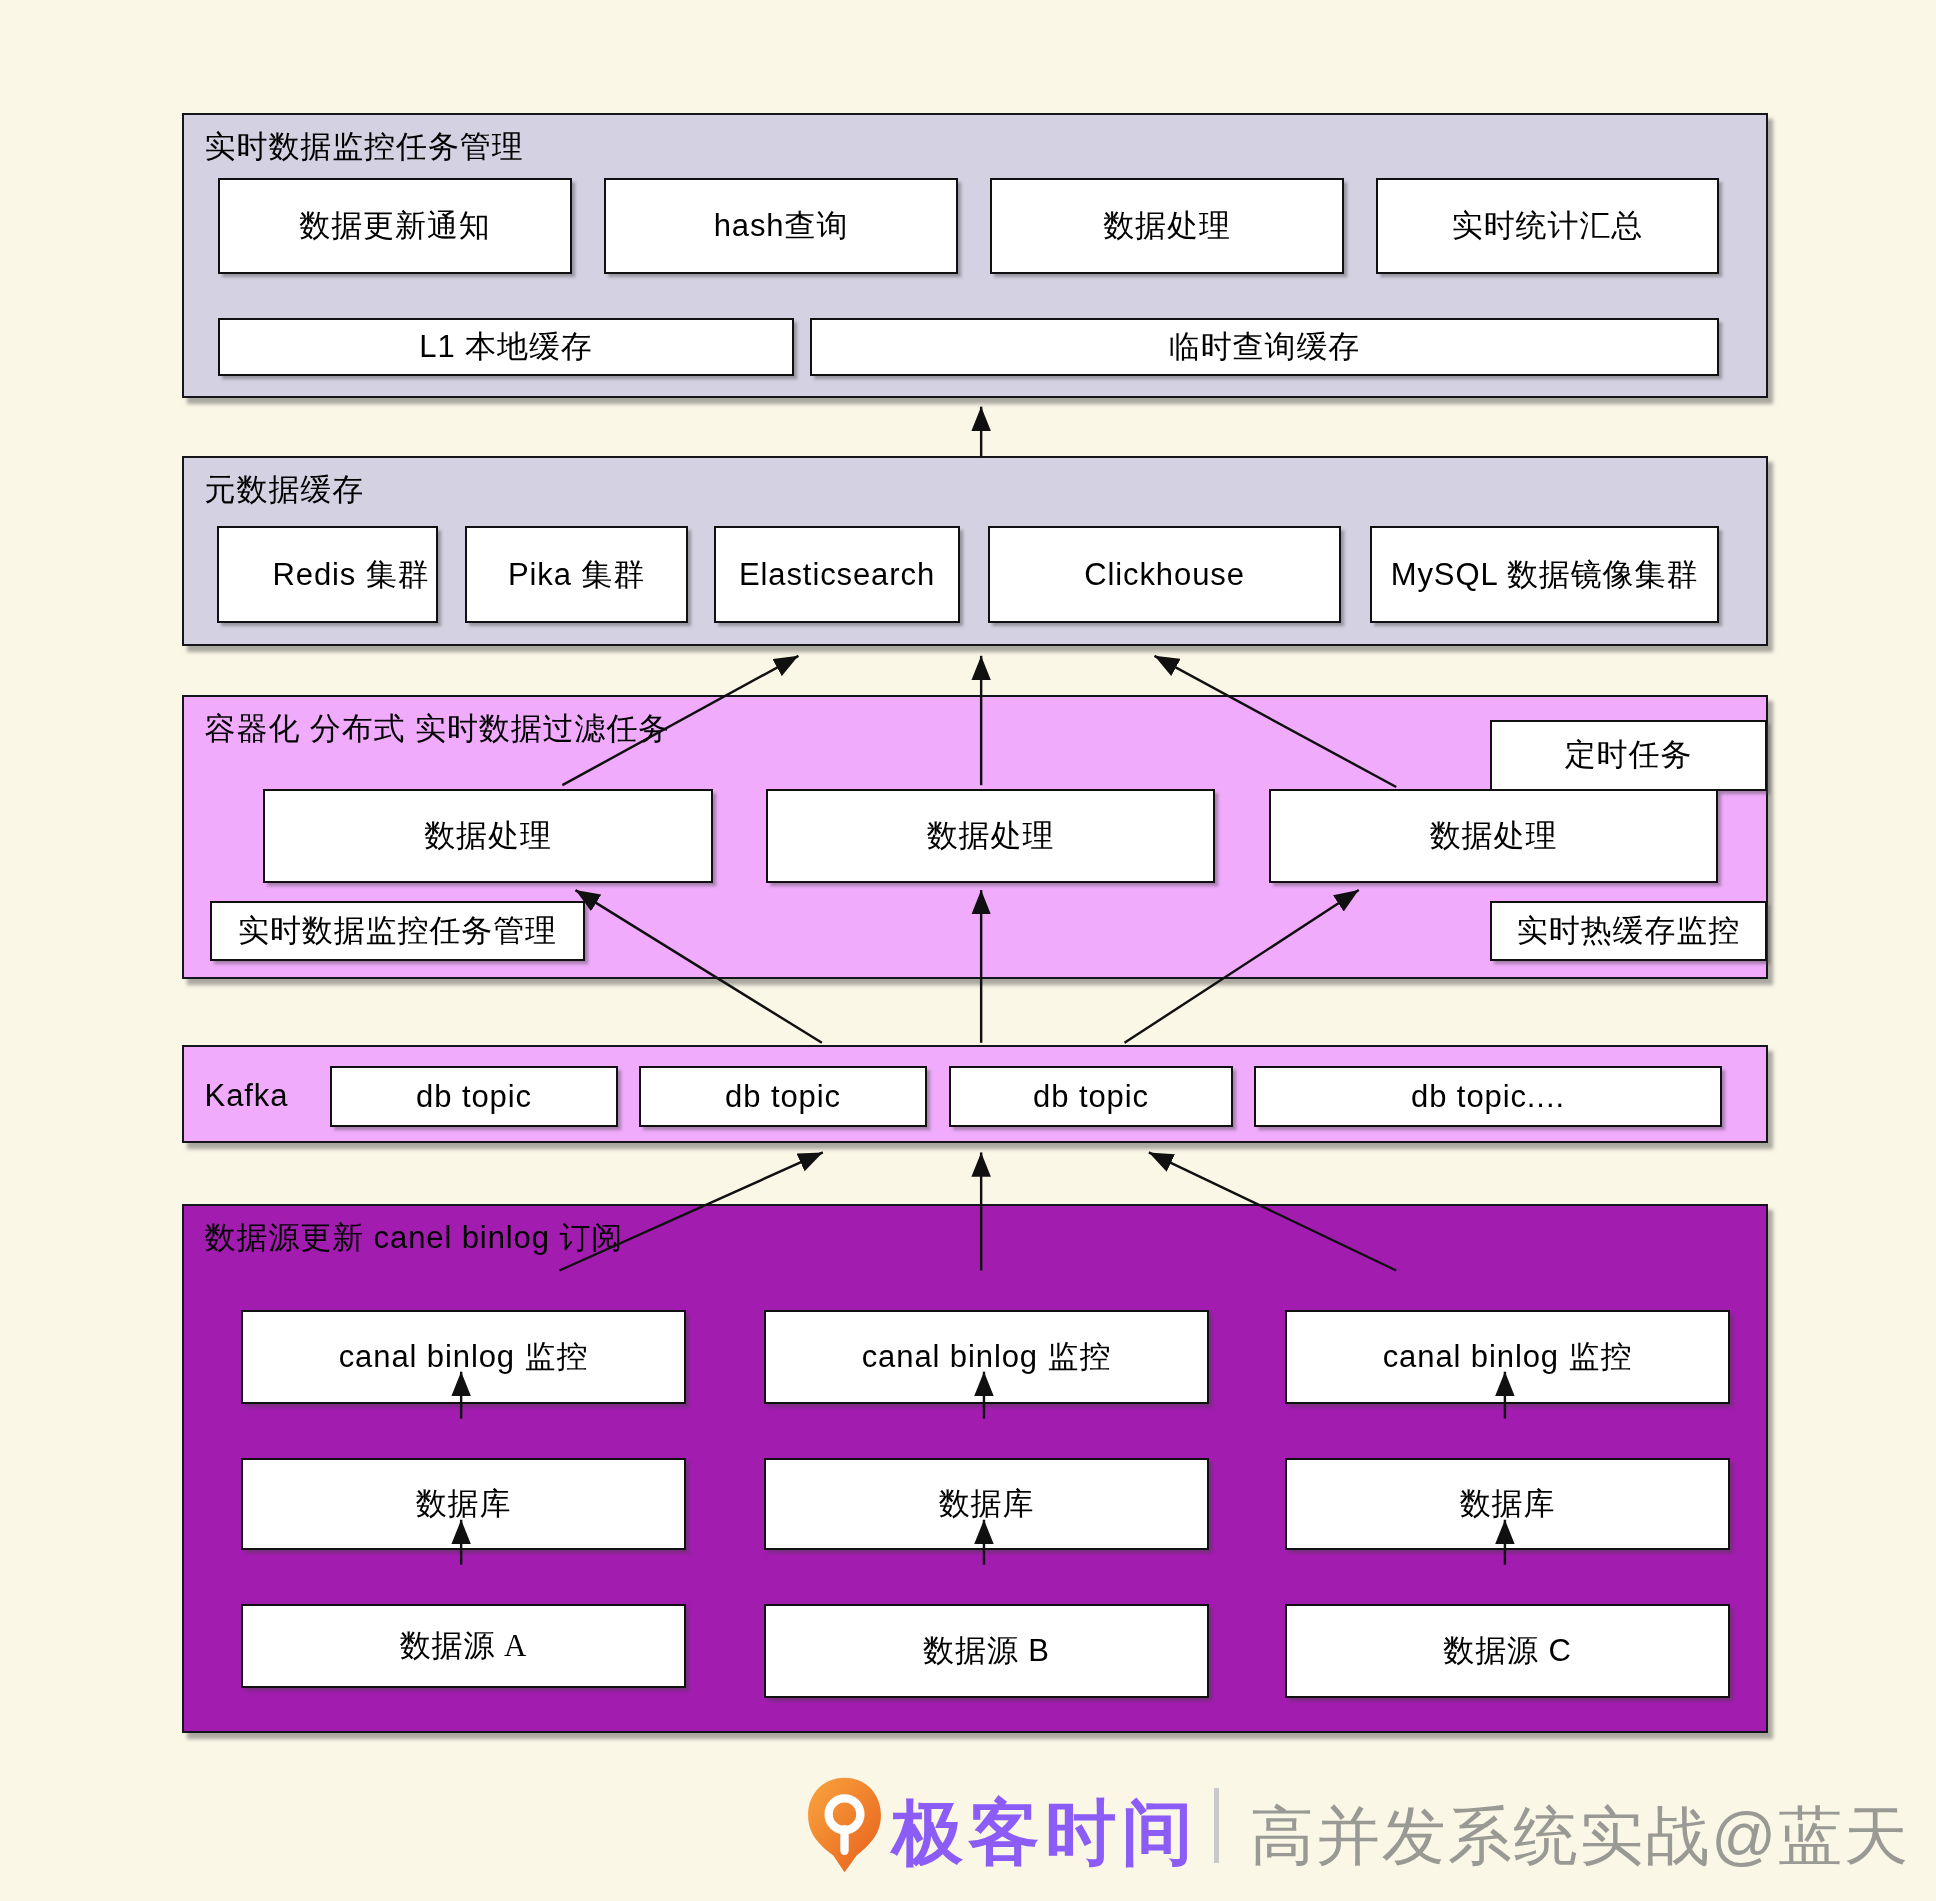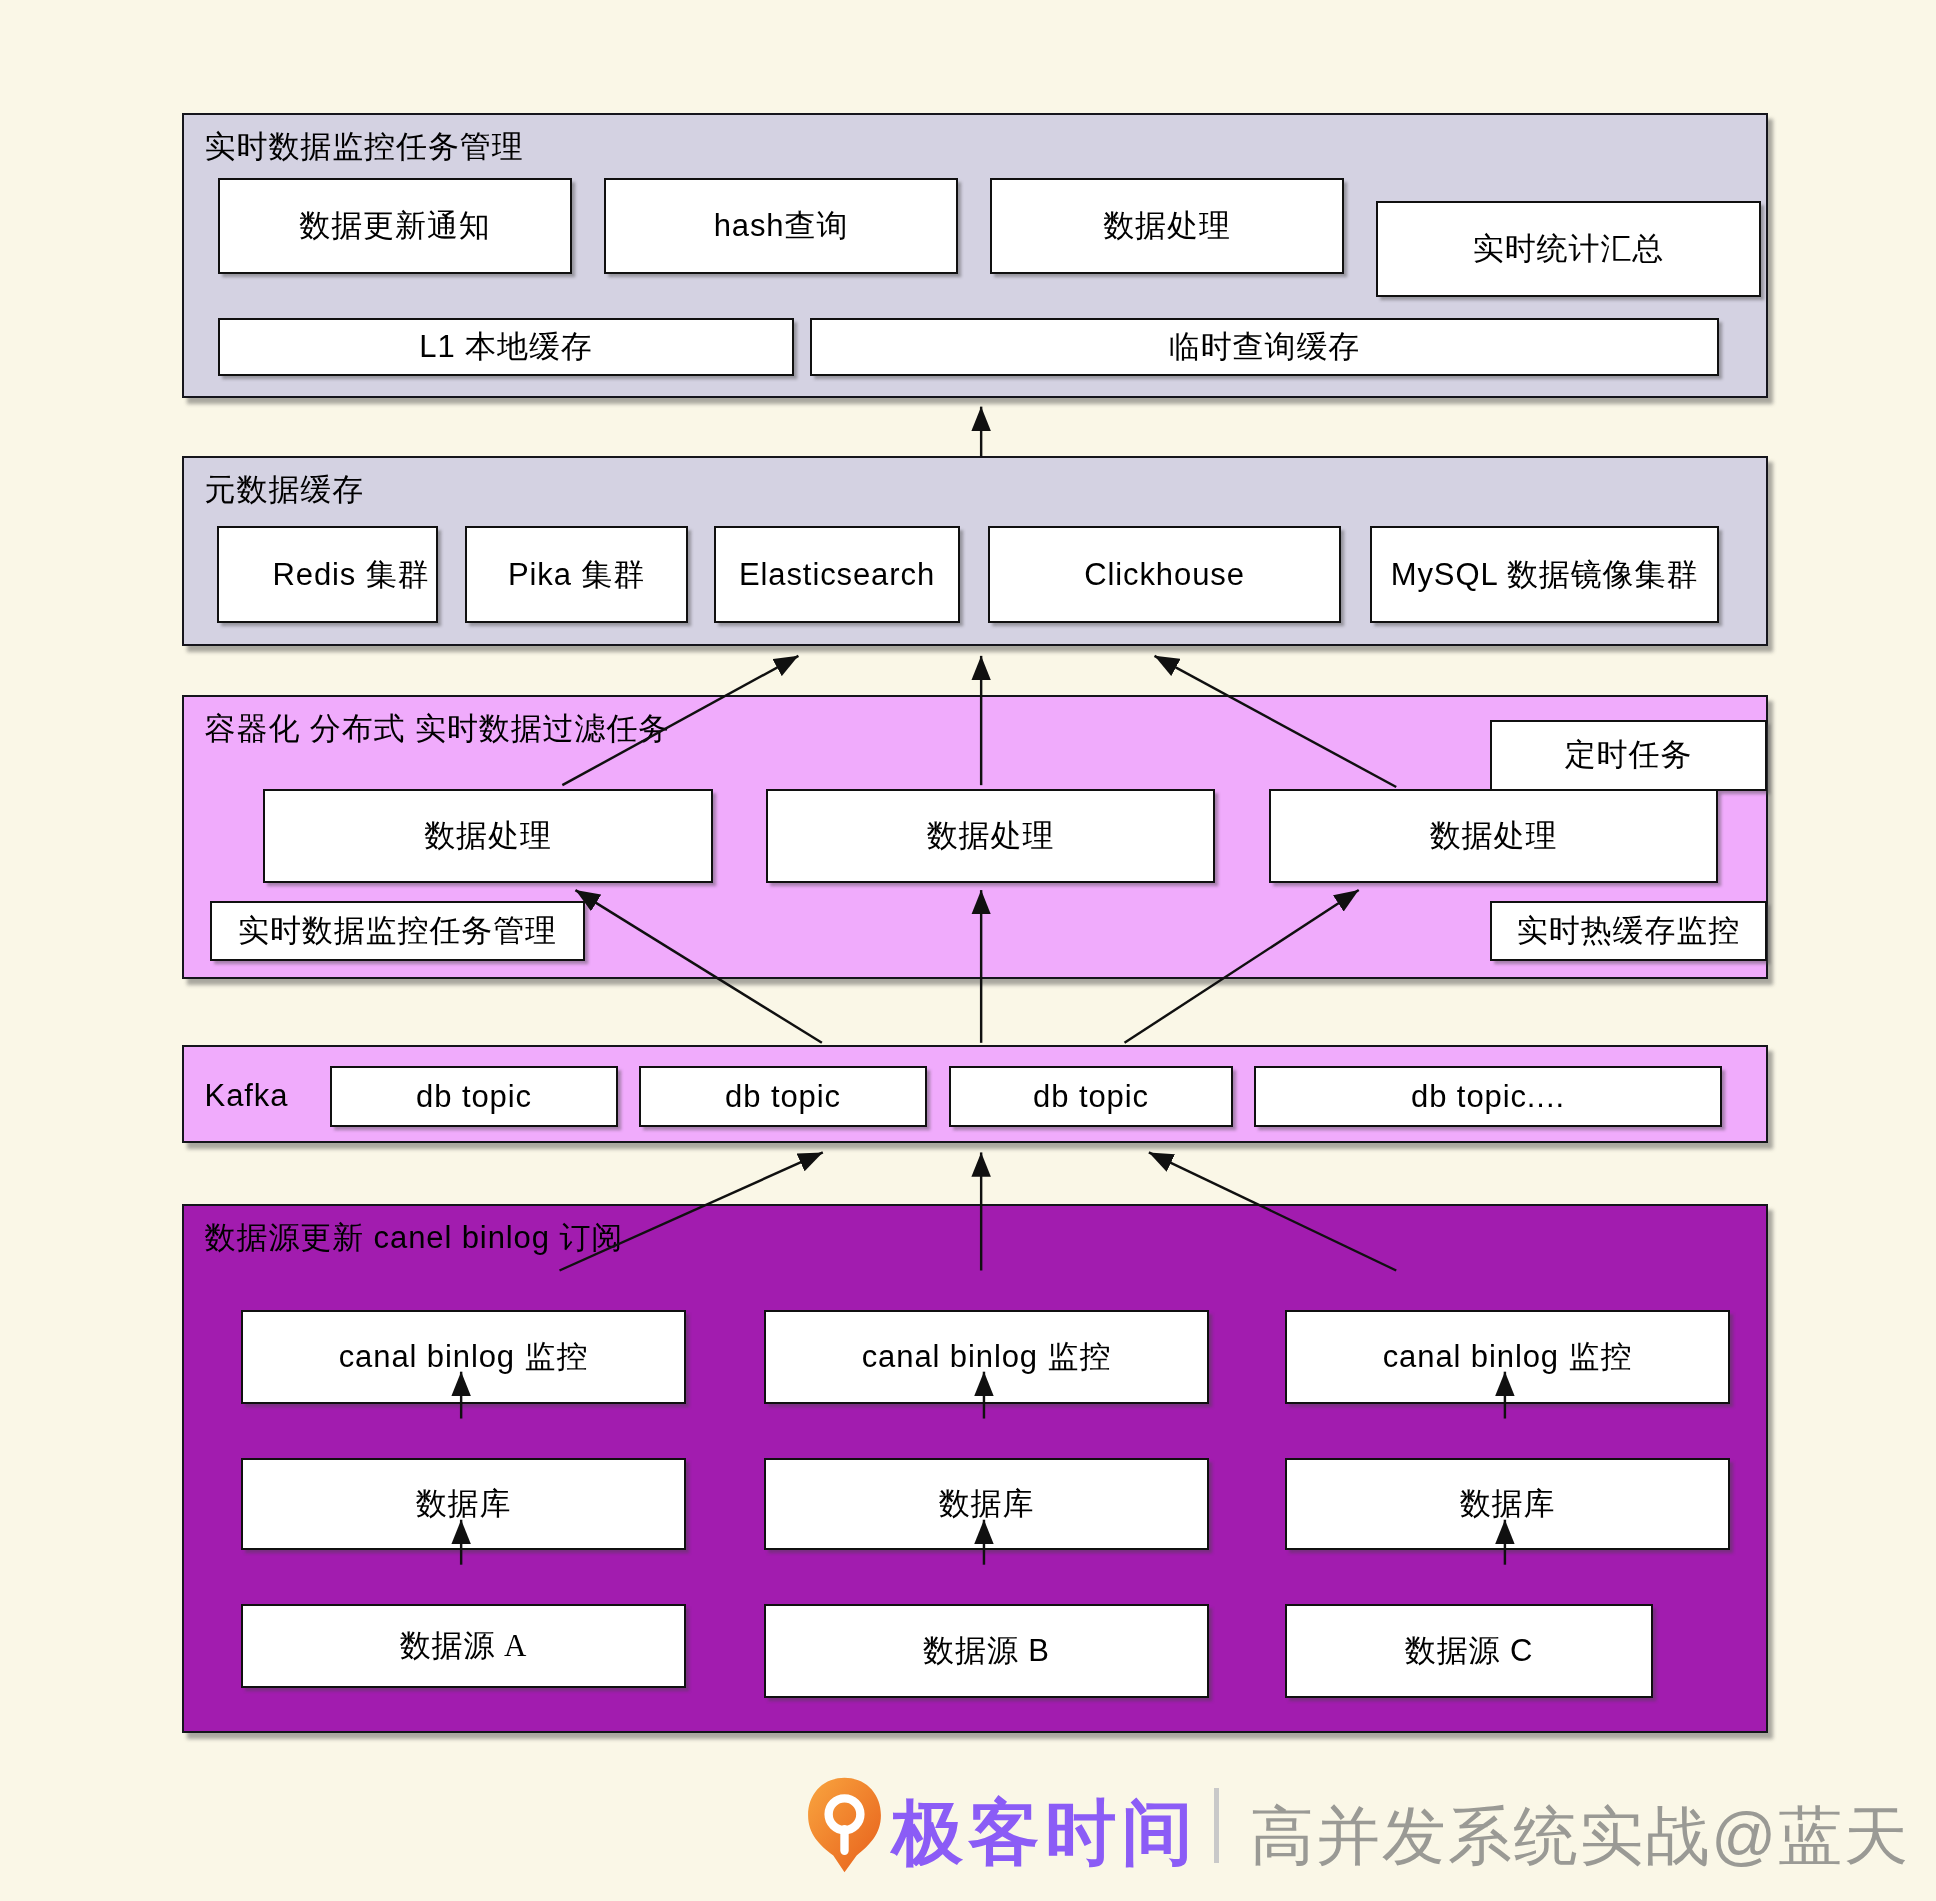--- a/index.html
+++ b/index.html
@@ -46,21 +46,21 @@
 </head>
 <body>
 
 <div id="canvas">
 
   <section class="layer purple" style="top:113px;height:285px;">
     <div class="layer-title">实时数据监控任务管理</div>
     <div class="box" style="left:34px;top:63px;width:354px;height:96px;">数据更新通知</div>
     <div class="box" style="left:420px;top:63px;width:354px;height:96px;">hash查询</div>
     <div class="box" style="left:806px;top:63px;width:354px;height:96px;">数据处理</div>
-    <div class="box" style="left:1192px;top:63px;width:385px;height:96px;margin-top:23px;">实时统计汇总</div>
+    <div class="box" style="left:1192px;top:63px;width:343px;height:96px;">实时统计汇总</div>
     <div class="box" style="left:34px;top:203px;width:576px;height:58px;">L1 本地缓存</div>
     <div class="box" style="left:626px;top:203px;width:909px;height:58px;">临时查询缓存</div>
   </section>
 
   <section class="layer purple" style="top:456px;height:190px;">
     <div class="layer-title">元数据缓存</div>
     <div class="box" style="left:33px;top:68px;width:221px;height:97px;padding-left:47px;">Redis 集群</div>
     <div class="box" style="left:281px;top:68px;width:223px;height:97px;">Pika 集群</div>
     <div class="box" style="left:530px;top:68px;width:246px;height:97px;">Elasticsearch</div>
     <div class="box" style="left:804px;top:68px;width:353px;height:97px;">Clickhouse</div>
@@ -88,21 +88,21 @@
   <section class="layer blue" style="top:1168px;height:529px;">
     <div class="layer-title">数据源更新 canel binlog 订阅</div>
     <div class="box" style="left:57px;top:104px;width:445px;height:94px;">canal binlog 监控</div>
     <div class="box" style="left:580px;top:104px;width:445px;height:94px;">canal binlog 监控</div>
     <div class="box" style="left:1101px;top:104px;width:445px;height:94px;">canal binlog 监控</div>
     <div class="box" style="left:57px;top:252px;width:445px;height:92px;">数据库</div>
     <div class="box" style="left:580px;top:252px;width:445px;height:92px;">数据库</div>
     <div class="box" style="left:1101px;top:252px;width:445px;height:92px;">数据库</div>
     <div class="box" style="left:57px;top:398px;width:445px;height:84px;font-family:Liberation Serif, serif;">数据源 A</div>
     <div class="box" style="left:580px;top:398px;width:445px;height:94px;">数据源 B</div>
-    <div class="box" style="left:1101px;top:398px;width:368px;height:94px;">数据源 C</div>
+    <div class="box" style="left:1101px;top:398px;width:445px;height:94px;">数据源 C</div>
   </section>
 
   <svg id="arrows" width="1937" height="1902" viewBox="0 0 2067 2030">
     <defs>
       <marker id="ah" markerWidth="10" markerHeight="8" refX="10" refY="4" orient="auto" markerUnits="strokeWidth">
         <path d="M0,0 L10,4 L0,8 Z" fill="#101010"></path>
       </marker>
     </defs>
     <g stroke="#101010" stroke-width="2.6" fill="none">
 

